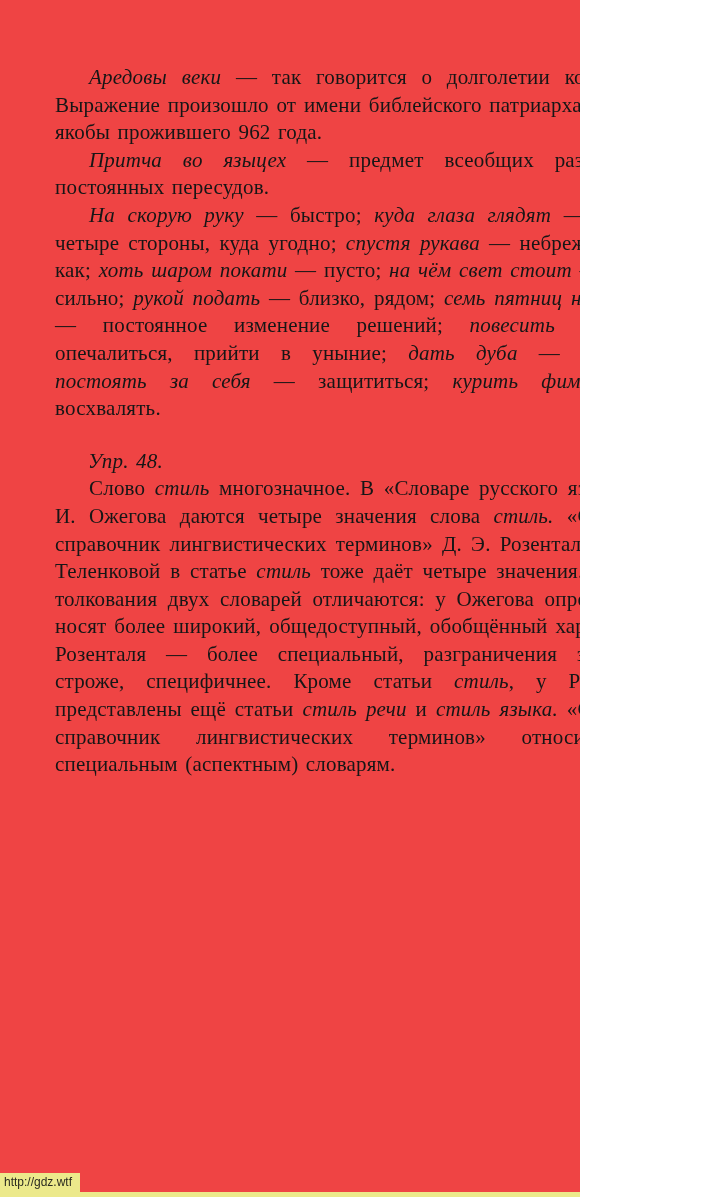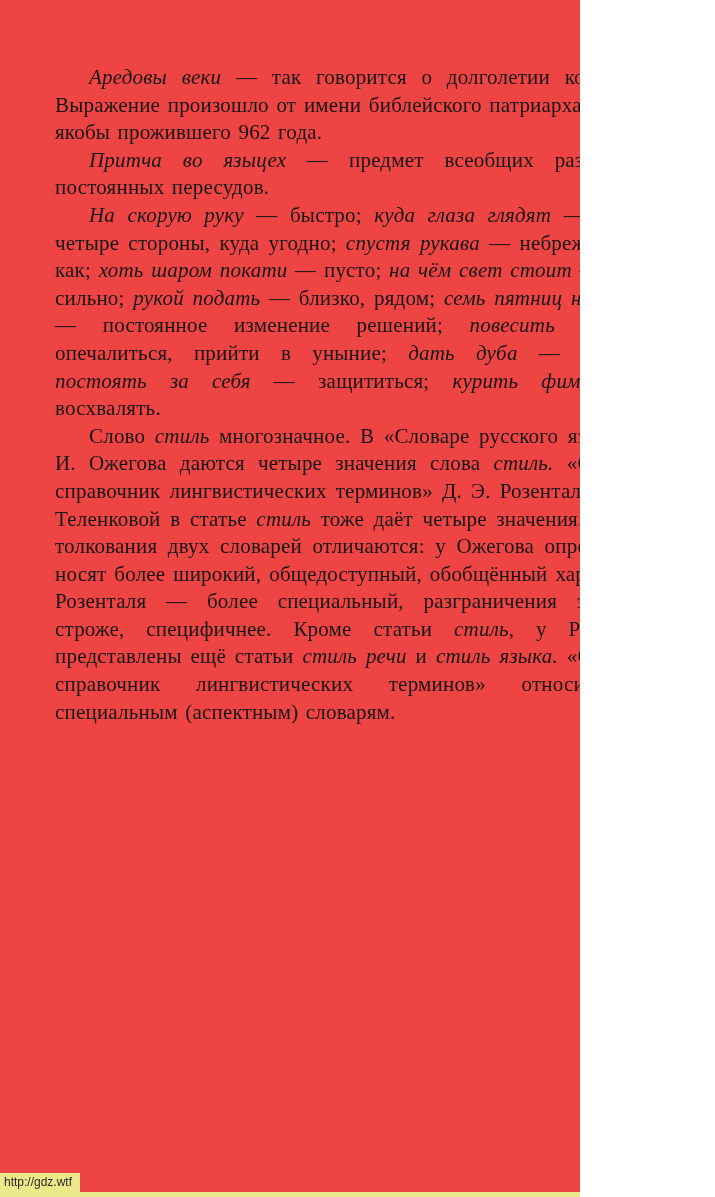--- a/index.html
+++ b/index.html
@@ -58,17 +58,18 @@
   }
 </style>
 </head>
 <body>
 
 <div class="page">
   <div class="text-block" id="text-block">
       <p class="para"><em>Аредовы веки</em><span> — так говорится о долголетии кого-либо. Выражение произошло от имени библейского патриарха Иареда, якобы прожившего 962 года.</span></p>
       <p class="para"><em>Притча во языцех</em><span> — предмет всеобщих разговоров, постоянных пересудов.</span></p>
       <p class="para"><em>На скорую руку</em><span> — быстро; </span><em>куда глаза глядят</em><span> — на все четыре стороны, куда угодно; </span><em>спустя рукава</em><span> — небрежно, кое-как; </span><em>хоть шаром покати</em><span> — пусто; </span><em>на чём свет стоит</em><span> — очень сильно; </span><em>рукой подать</em><span> — близко, рядом; </span><em>семь пятниц на неделе</em><span> — постоянное изменение решений; </span><em>повесить нос</em><span> — опечалиться, прийти в уныние; </span><em>дать дуба</em><span> — умереть; </span><em>постоять за себя</em><span> — защититься; </span><em>курить фимиам</em><span> — восхвалять.</span></p>
+      <p class="exercise-heading"><em>Упр. 48.</em></p>
       <p class="para"><span>Слово </span><em>стиль</em><span> многозначное. В «Словаре русского языка» С. И. Ожегова даются четыре значения слова </span><em>стиль.</em><span> «Словарь-справочник лингвистических терминов» Д. Э. Розенталя, М. А. Теленковой в статье </span><em>стиль</em><span> тоже даёт четыре значения. Однако толкования двух словарей отличаются: у Ожегова определения носят более широкий, общедоступный, обобщённый характер; у Розенталя — более специальный, разграничения значений строже, специфичнее. Кроме статьи </span><em>стиль</em><span>, у Розенталя представлены ещё статьи </span><em>стиль речи</em><span> и </span><em>стиль языка.</em><span> «Словарь-справочник лингвистических терминов» относится к специальным (аспектным) словарям.</span></p>
     </div>
   <div class="watermark-label" style="background-color: rgb(236, 233, 139);">http://gdz.wtf</div>
   <div class="watermark-strip" style="background-color: rgb(236, 233, 139);"></div>
 </div>
 
 </body></html>

